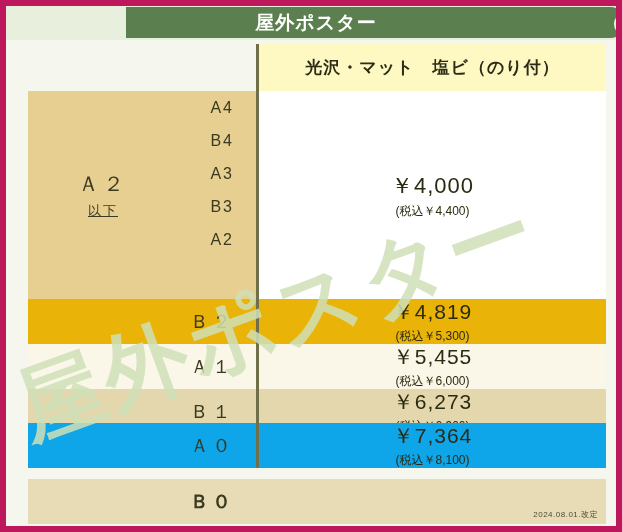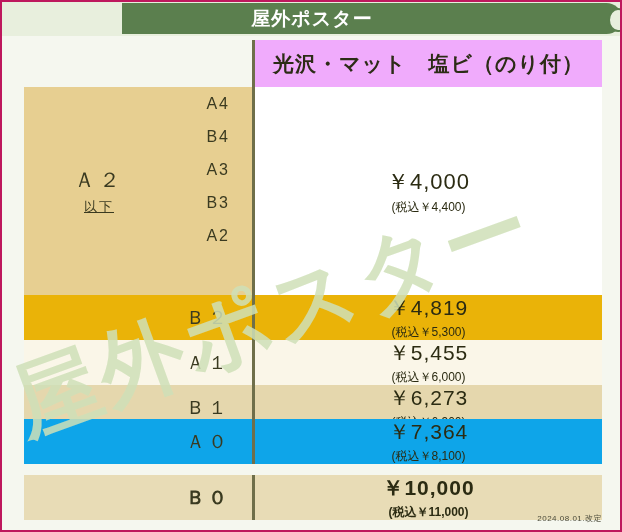--- a/index.html
+++ b/index.html
@@ -12,21 +12,21 @@
     background: #ffffff;
     font-family: "Liberation Sans", sans-serif;
     overflow: hidden;
   }
   .page {
     position: relative;
     width: 622px;
     height: 532px;
     background: #f5f7ef;
     box-sizing: border-box;
-    border: 2px solid #be185d;
+    border: 6px solid #be185d;
     overflow: hidden;
   }
   
   .header {
     position: absolute;
     left: 0;
     top: 0;
     width: 622px;
     height: 34px;
     background: #e8efdd;
@@ -60,25 +60,25 @@
     top: 38px;
     width: 578px;
     height: 480px;
   }
   .col-head {
     position: absolute;
     left: 228px;
     top: 0;
     width: 350px;
     height: 47px;
-    background: #f0abfc;
+    background: #fef9c3;
     border-left: 3px solid #6f6f4a;
     box-sizing: border-box;
     color: #2c2c16;
-    font-size: 21px;
+    font-size: 17px;
     font-weight: bold;
     letter-spacing: 1px;
     display: flex;
     align-items: center;
     justify-content: center;
   }
   .grid {
     position: absolute;
     left: 0;
     top: 47px;
@@ -293,24 +293,20 @@
       <div class="row" style="top:332px; height:45px; background:#0ea5e9;">
         <div class="cell-label">Ａ０</div>
         <div class="cell-price">
           <div class="price-main">￥7,364</div>
           <div class="price-tax">(税込￥8,100)</div>
         </div>
       </div>
 
       <div class="row" style="top:388px; height:45px; background:#e8dcb6;font-weight:bold;">
         <div class="cell-label">Ｂ０</div>
-        <div class="cell-price">
-          <div class="price-main">￥10,000</div>
-          <div class="price-tax">(税込￥11,000)</div>
-        </div>
       </div>
 
     </div>
   </div>
 
   <div class="watermark">屋外ポスター</div>
 
   <div class="footnote">2024.08.01.改定</div>
 
 </div>

